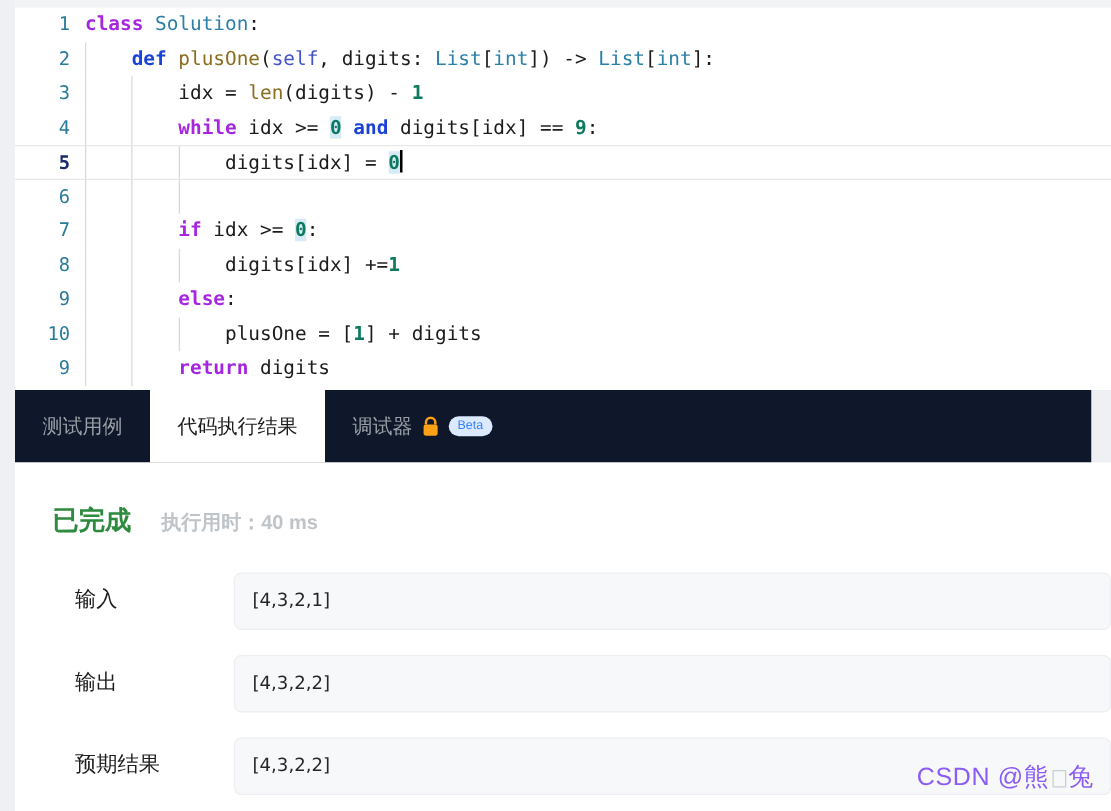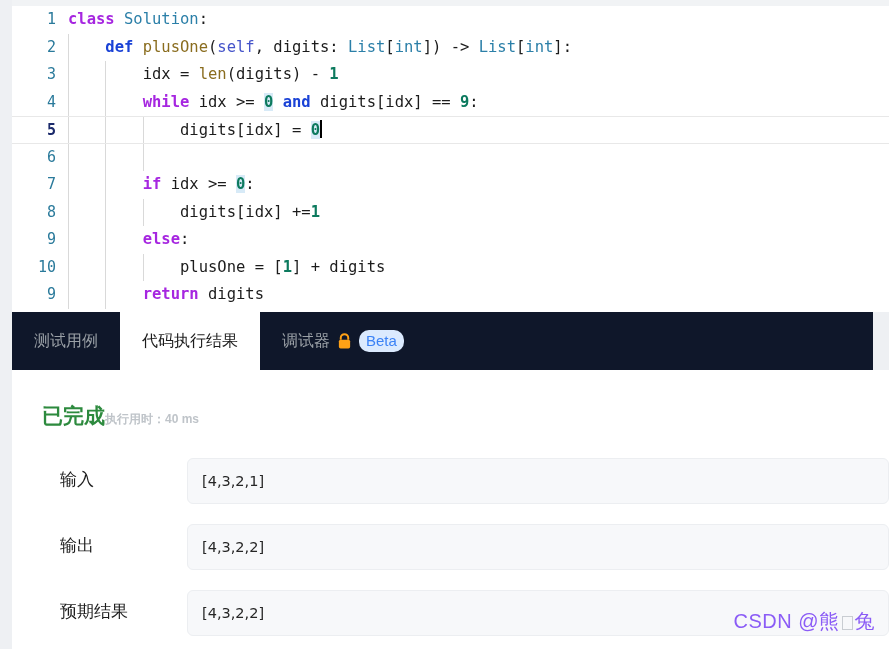--- a/index.html
+++ b/index.html
@@ -84,40 +84,40 @@
     user-select: none;
   }
   .tab.active {
     background: #ffffff;
     color: #1c1c1c;
   }
   .lock-icon { display: inline-flex; align-items: center; }
   .beta-badge {
     background: #dbeafe;
     color: #3b82f6;
-    font-size: 15px;
+    font-size: 10px;
     padding: 2px 7px;
     border-radius: 10px;
     line-height: 1.25;
   }
 
   
   .result {
     position: absolute;
     left: 12px; top: 370px; right: 0; bottom: 0;
     background: #ffffff;
     padding: 32px 0 0 0;
   }
   .status-row {
-    display: flex; align-items: baseline; 
+    display: flex; align-items: baseline; gap: 24px;
     padding-left: 30px;
     margin-bottom: 28px;
   }
   .status-text { color: #2d8a3e; font-size: 21px; font-weight: 600; }
-  .runtime-text { color: #bfc4c9; font-size: 12px; font-weight: 600; }
+  .runtime-text { color: #bfc4c9; font-size: 16px; font-weight: 600; }
 
   .io-row {
     display: flex; align-items: flex-start;
     margin-bottom: 20px;
   }
   .io-label {
     width: 175px;
     padding-left: 48px;
     font-size: 17px;
     color: #1c1c1c;

